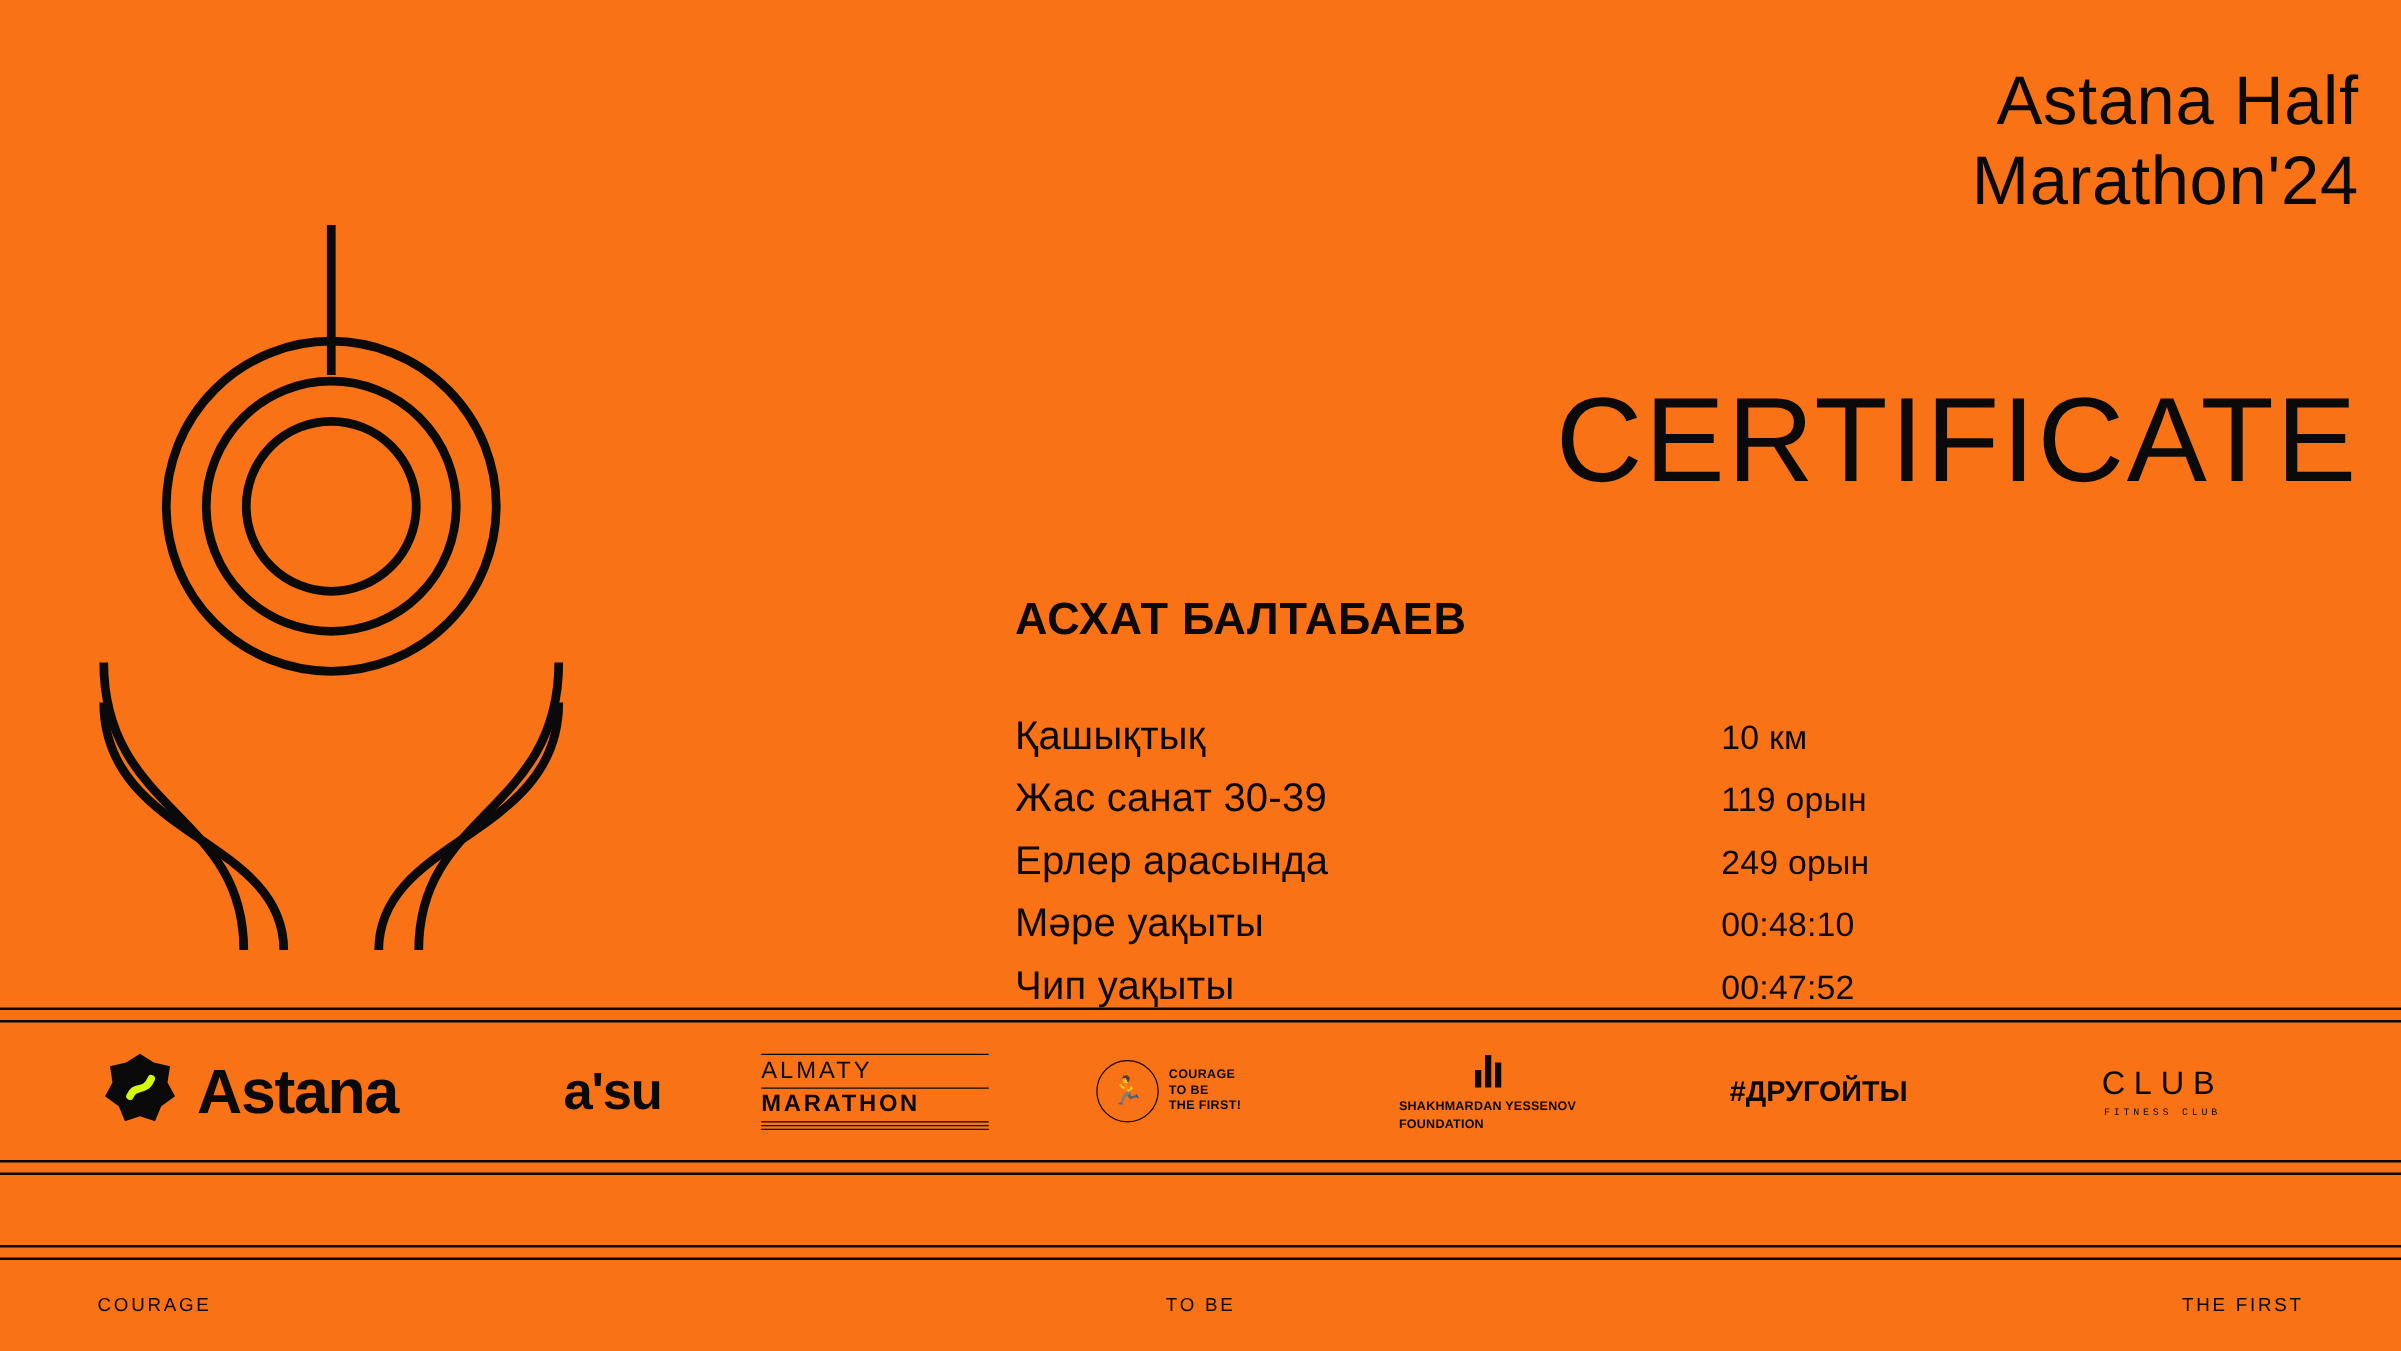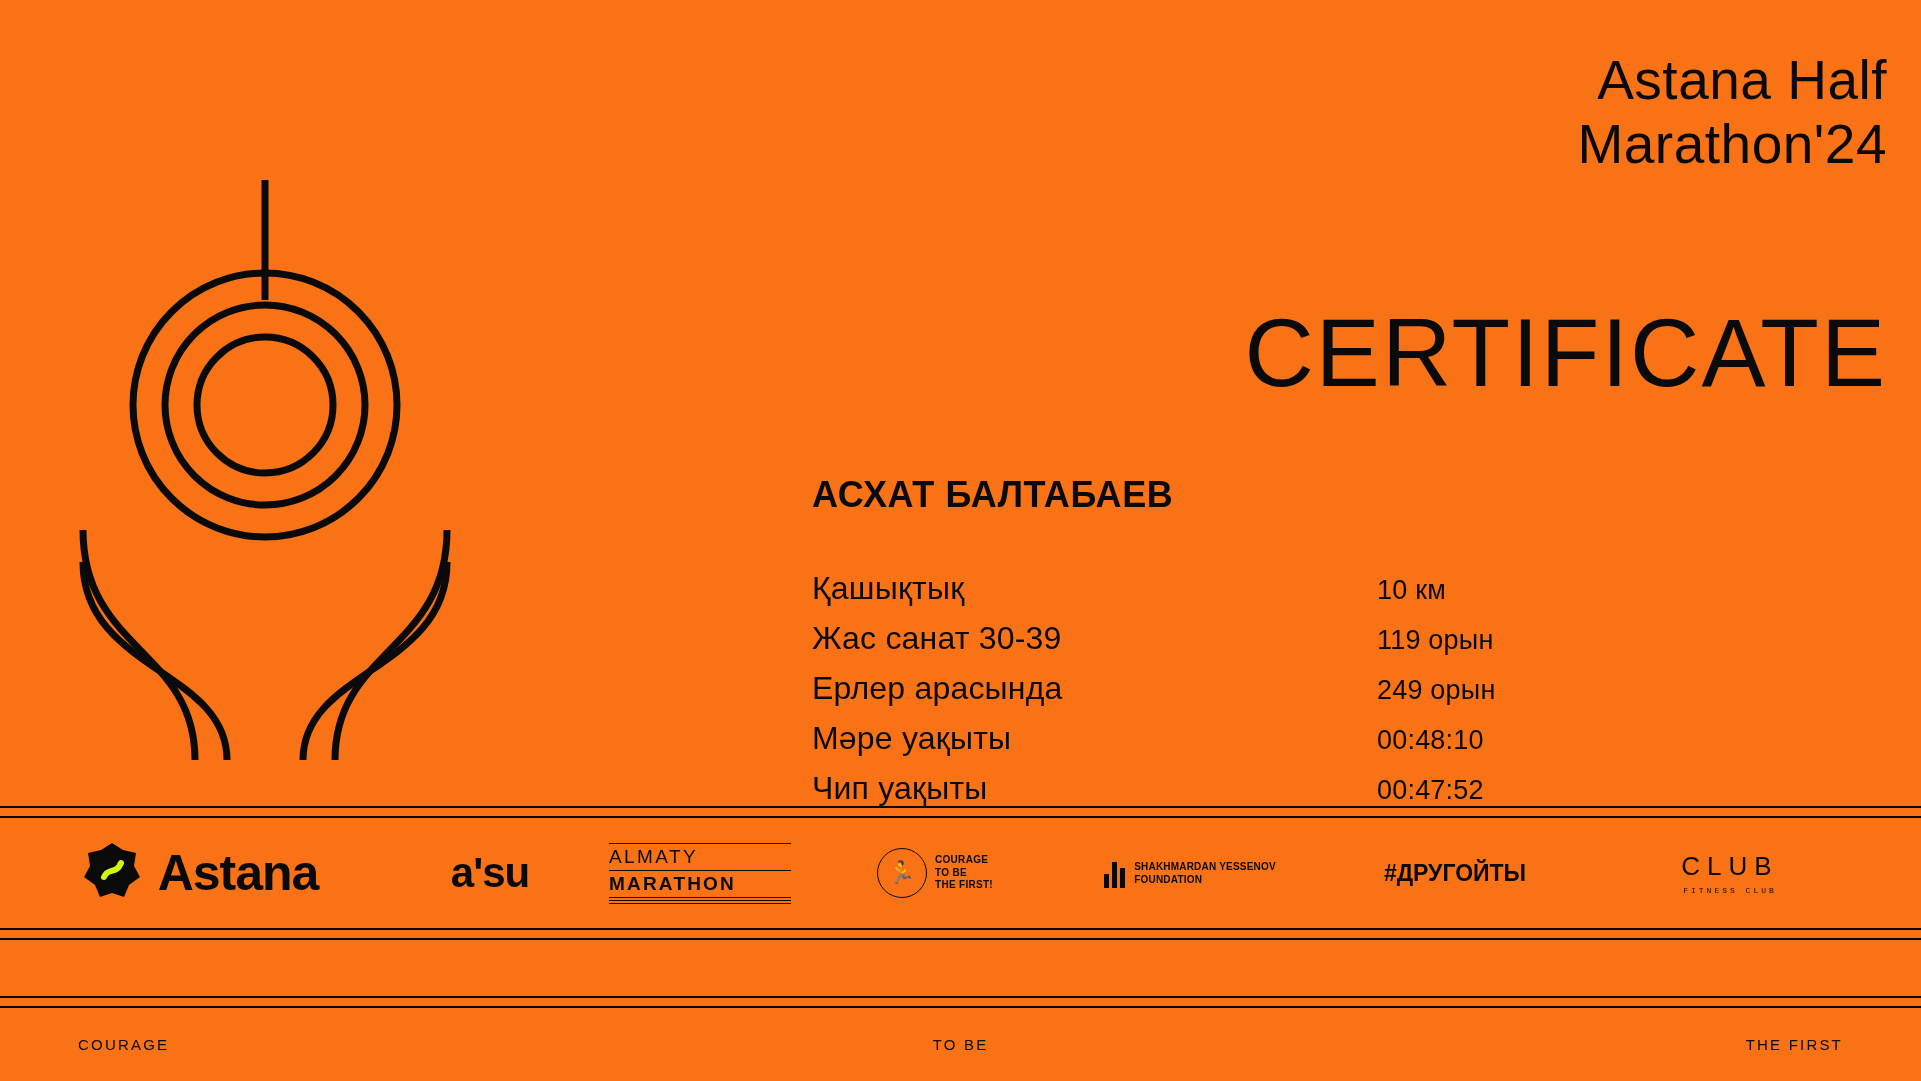--- a/index.html
+++ b/index.html
@@ -164,21 +164,21 @@
     line-height: 1;
   }
   .courage-text {
     font-size: 10px;
     font-weight: 700;
     line-height: 1.25;
     letter-spacing: 0.3px;
     white-space: pre-line;
   }
 
-  .found-wrap { display: flex; align-items: center; gap: 9px; }
+  .found-wrap { display: flex; align-items: center; gap: 9px; flex-direction: column; }
   .found-mark { display: flex; gap: 3px; align-items: flex-end; height: 30px; }
   .found-mark i { display: block; width: 5px; background: #0a0a0a; }
   .found-text {
     font-size: 10px;
     font-weight: 700;
     line-height: 1.35;
     letter-spacing: 0.2px;
     white-space: pre-line;
   }
 

